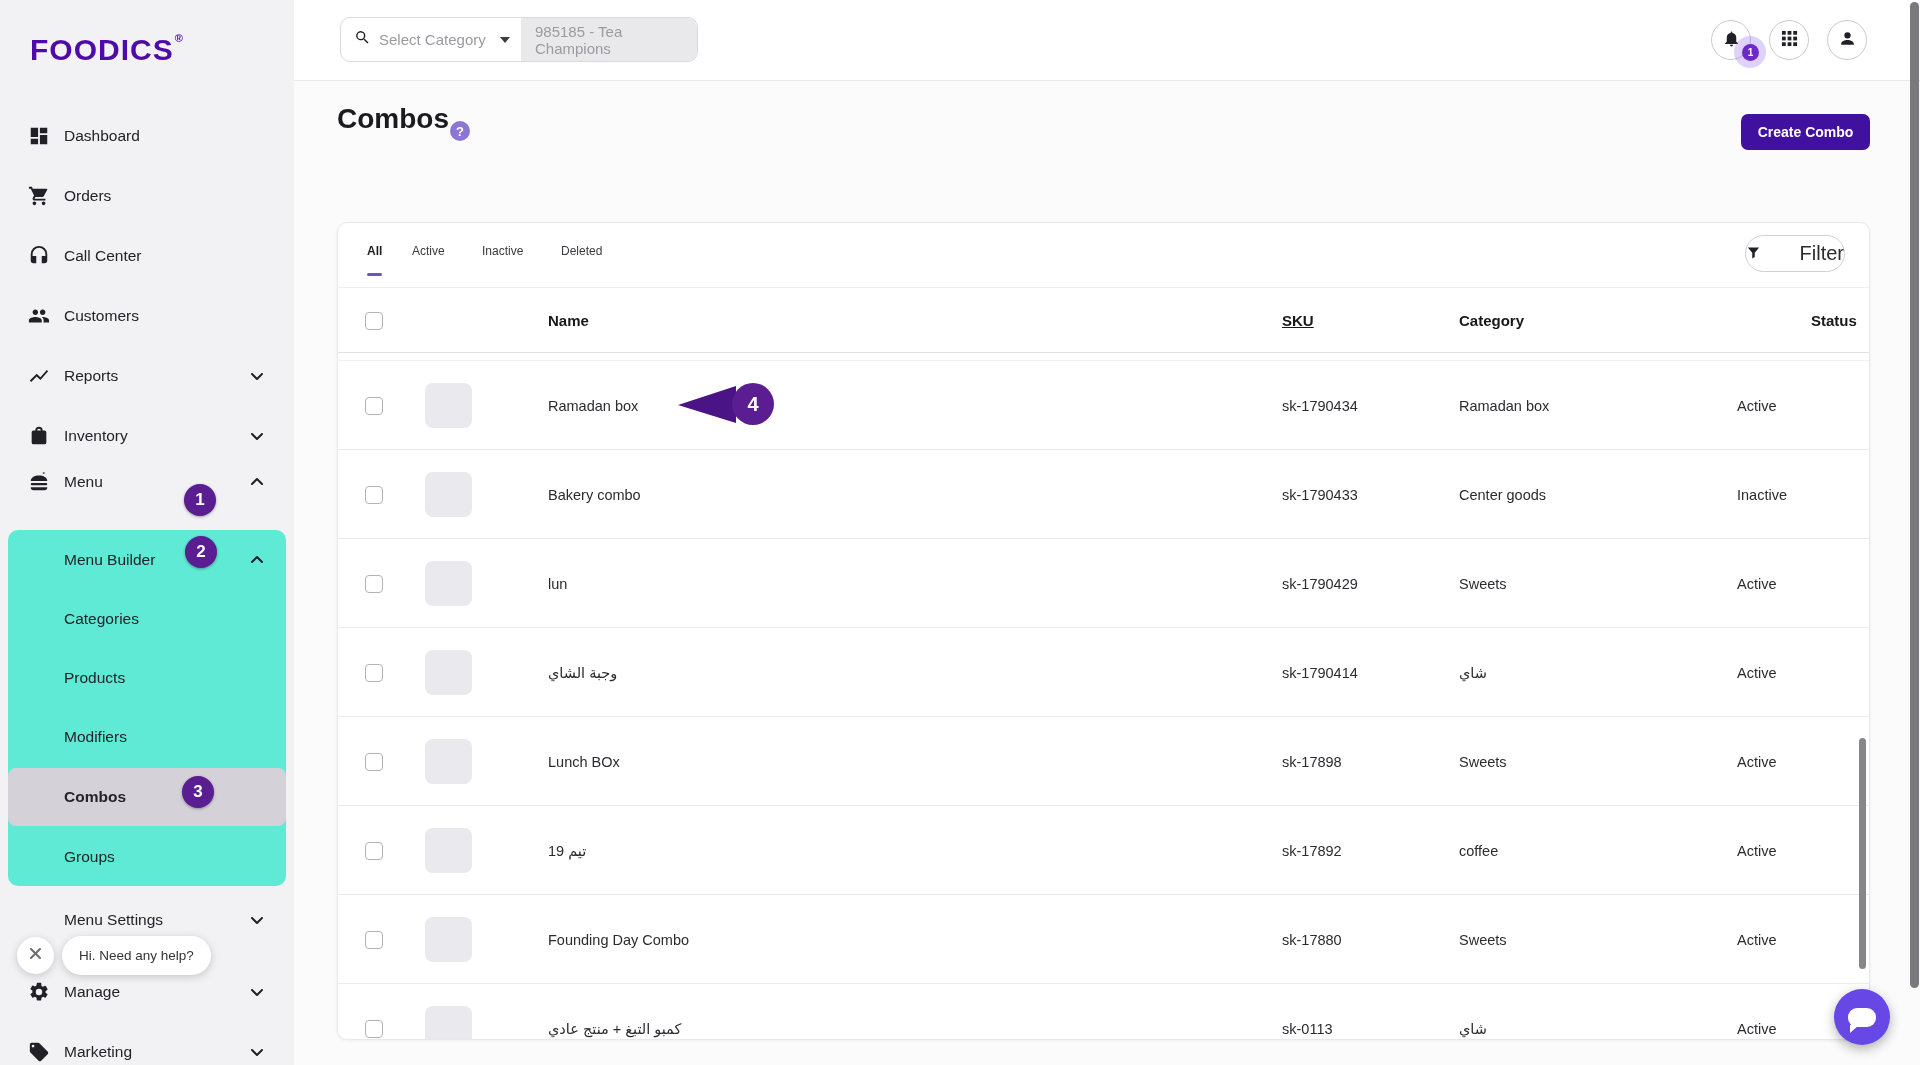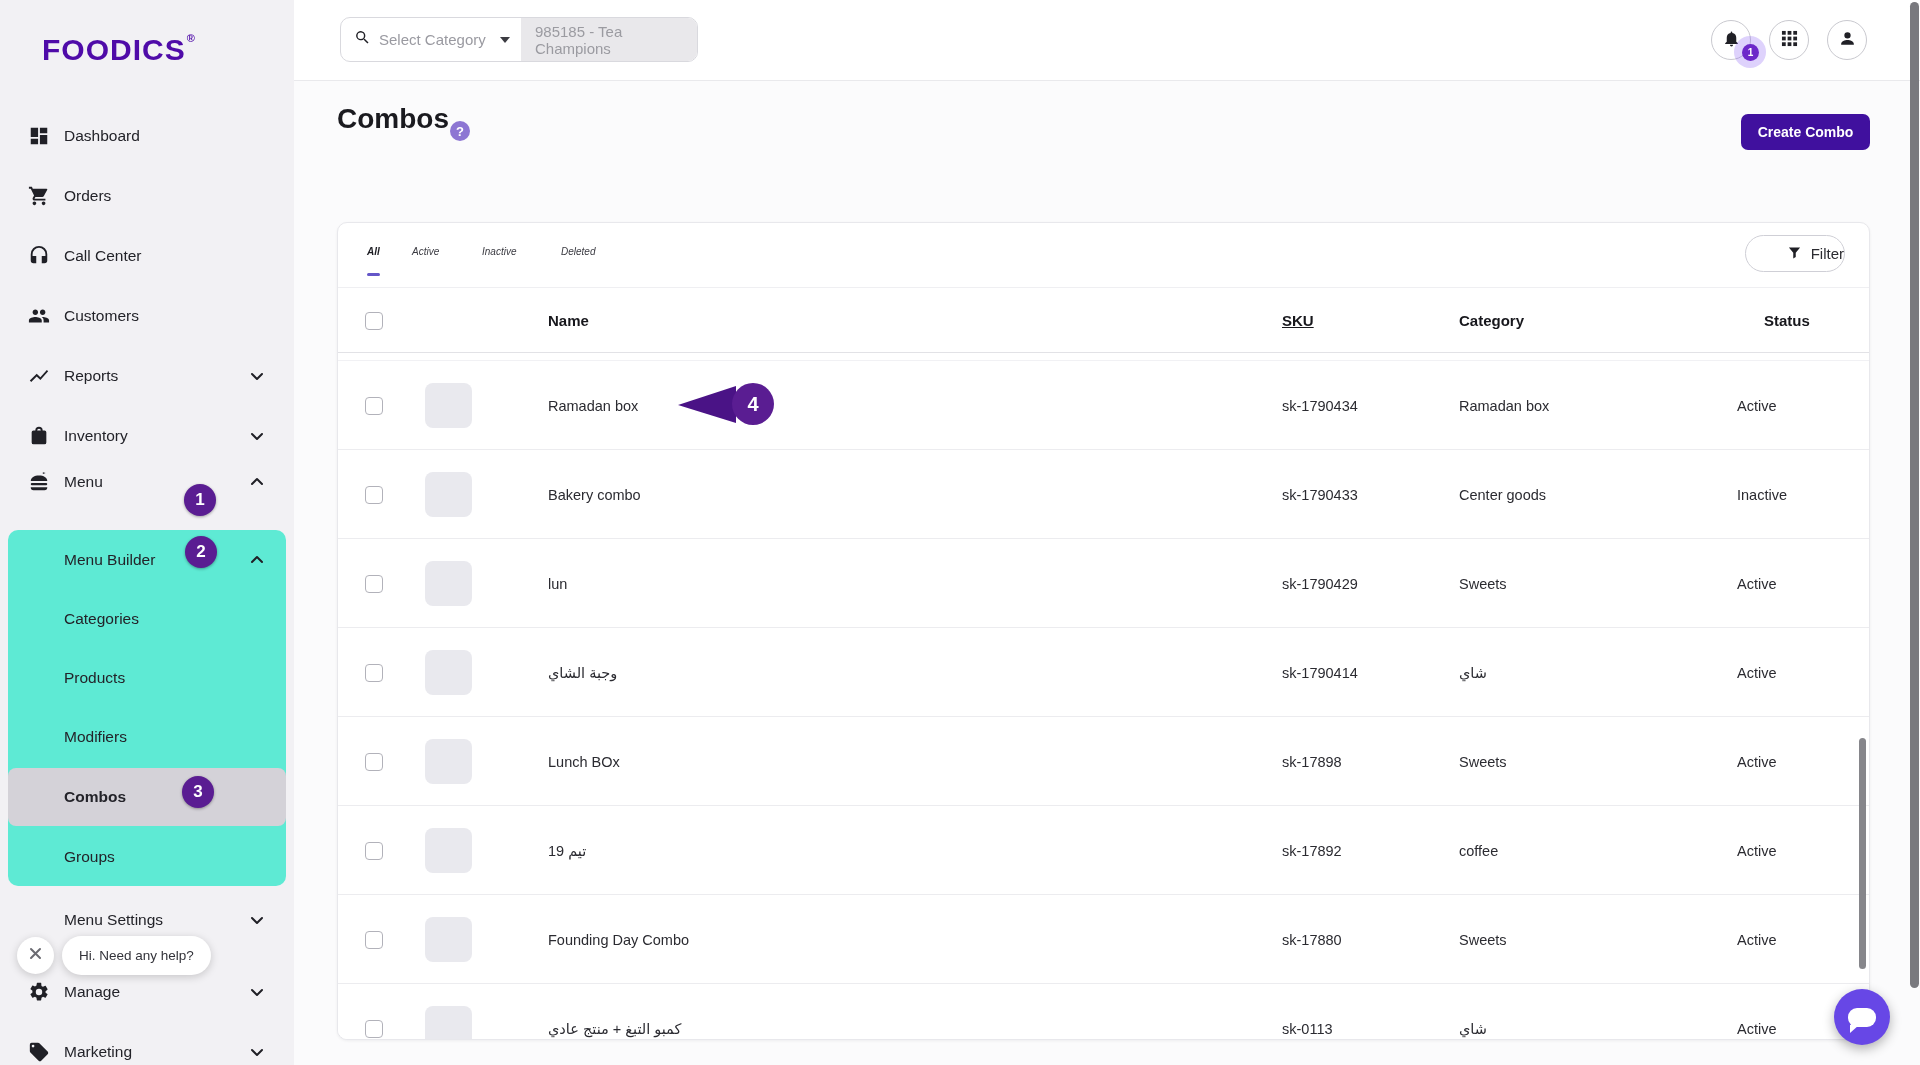--- a/index.html
+++ b/index.html
@@ -3,21 +3,21 @@
 <meta charset="utf-8">
 <style>
   * { margin:0; padding:0; box-sizing:border-box; }
   html,body { width:1920px; height:1065px; overflow:hidden; background:#fff;
     font-family:"Liberation Sans","DejaVu Sans",sans-serif; color:#26262c; }
   .app { position:relative; width:1920px; height:1065px; }
 
   
   .sidebar { position:absolute; left:0; top:0; width:294px; height:1065px; background:#f2f1f4; }
   .logo { position:absolute; left:30px; top:32px; font-size:30px; font-weight:bold;
-    letter-spacing:1px; color:var(--brand,#4f0ba8);margin-left:12px; }
+    letter-spacing:1px; color:var(--brand,#4f0ba8); }
   .logo sup { font-size:11px; font-weight:bold; vertical-align:18px; margin-left:1px; }
   .nav-item { position:absolute; left:0; width:294px; height:60px; display:flex; align-items:center; cursor:pointer; }
   .nav-item .nicon { position:absolute; left:28px; width:22px; height:22px; display:flex; align-items:center; }
   .nav-item .nlabel { position:absolute; left:64px; font-size:15.5px; color:#232329; }
   .nav-item .chev { position:absolute; right:30px; width:14px; height:14px; }
   .chev svg { display:block; }
   .submenu-block { position:absolute; left:8px; top:530px; width:278px; height:356px;
     background:#5eead4; border-radius:10px; }
   .sub-item { position:absolute; left:0; width:278px; height:59px; display:flex; align-items:center; cursor:pointer; }
   .sub-item .nlabel { position:absolute; left:56px; font-size:15.5px; color:#232329; }
@@ -62,42 +62,42 @@
     background:var(--help-icon,#8d76d3); color:#fff; font-size:13px; font-weight:bold;
     display:flex; align-items:center; justify-content:center; cursor:pointer; }
   .create-btn { position:absolute; left:1447px; top:33px; width:129px; height:36px; border:none;
     border-radius:7px; background:var(--primary-button,#40109e); color:#fff; font-size:14px; font-weight:600;
     font-family:inherit; cursor:pointer; }
 
   .card { position:absolute; left:43px; top:141px; width:1533px; height:818px; background:#fff;
     border:1px solid #e8e8ec; border-radius:10px; box-shadow:0 1px 3px rgba(20,20,40,.06); overflow:hidden; }
 
   .tabs-row { position:absolute; left:0; top:0; width:100%; height:65px; border-bottom:1px solid #efeff2; }
-  .tab { position:absolute; top:0; height:56px; display:flex; align-items:center; font-size:10px;
-    color:#3a3a41; cursor:pointer;font-style:italic; }
+  .tab { position:absolute; top:0; height:56px; display:flex; align-items:center; font-size:12px;
+    color:#3a3a41; cursor:pointer; }
   .tab.active { font-weight:bold; color:#1c1c22; }
   .tab.active::after { content:""; position:absolute; left:0; right:0; bottom:3px; height:3px;
     border-radius:2px; background:var(--tab-underline,#6456c8); }
   .filter-btn { position:absolute; left:1407px; top:12px; width:100px; height:37px; background:#fff;
-    border:1px solid #cfcfd6; border-radius:19px; display:flex; align-items:center; justify-content:flex-end;
-    gap:9px; font-size:15px; color:#2b2b31; cursor:pointer; }
+    border:1px solid #cfcfd6; border-radius:19px; display:flex; align-items:center; justify-content:space-between;
+    gap:9px; font-size:20px; color:#2b2b31; cursor:pointer; }
 
   .thead { position:absolute; left:0; top:65px; width:100%; height:65px; border-bottom:1px solid #e2e2e6; }
   .thead .hcell { position:absolute; top:0; height:65px; display:flex; align-items:center;
     font-size:15px; font-weight:bold; color:#17171c; }
   .checkbox { width:18px; height:18px; border:1.5px solid #b2b2ba; border-radius:4px; background:#fff; cursor:pointer; }
   .hd-checkbox { position:absolute; left:27px; top:24px; }
 
   .row { position:absolute; left:0; width:100%; height:89px; border-top:1px solid #ececef; background:#fff; }
   .row.first { border-top-color:#f1f1f4; }
   .row .checkbox { position:absolute; left:27px; top:36px; }
   .thumb { position:absolute; left:87px; top:22px; width:47px; height:45px; border-radius:8px; background:#e9e9ee; }
   .cell { position:absolute; top:0; height:89px; display:flex; align-items:center; font-size:14.5px; color:#2b2b31; }
   .c-name { left:210px; } .c-sku { left:944px;text-align:right; } .c-cat { left:1121px; } .c-status { left:1399px; }
-  .h-name { left:210px; } .h-sku { left:944px;text-decoration:underline; } .h-cat { left:1121px; } .h-status { left:1426px; }
+  .h-name { left:210px; } .h-sku { left:944px;text-decoration:underline; } .h-cat { left:1121px; } .h-status { left:1473px; }
 
   .arrow-annot { position:absolute; left:338px; top:20px; width:96px; height:46px; z-index:4; }
   .arrow-annot .num { position:absolute; left:56px; top:2px; width:42px; height:42px; border-radius:50%;
     background:var(--step-badge,#5a1d92); color:#fff; font-size:20px; font-weight:bold;
     display:flex; align-items:center; justify-content:center; }
 
   .inner-scrollbar { position:absolute; left:1521px; top:515px; width:7px; height:231px;
     border-radius:4px; background:#86868b; }
   .outer-scrollbar { position:absolute; right:1px; top:2px; width:9px; height:986px;
     border-radius:5px; background:#79797e; z-index:50; }

